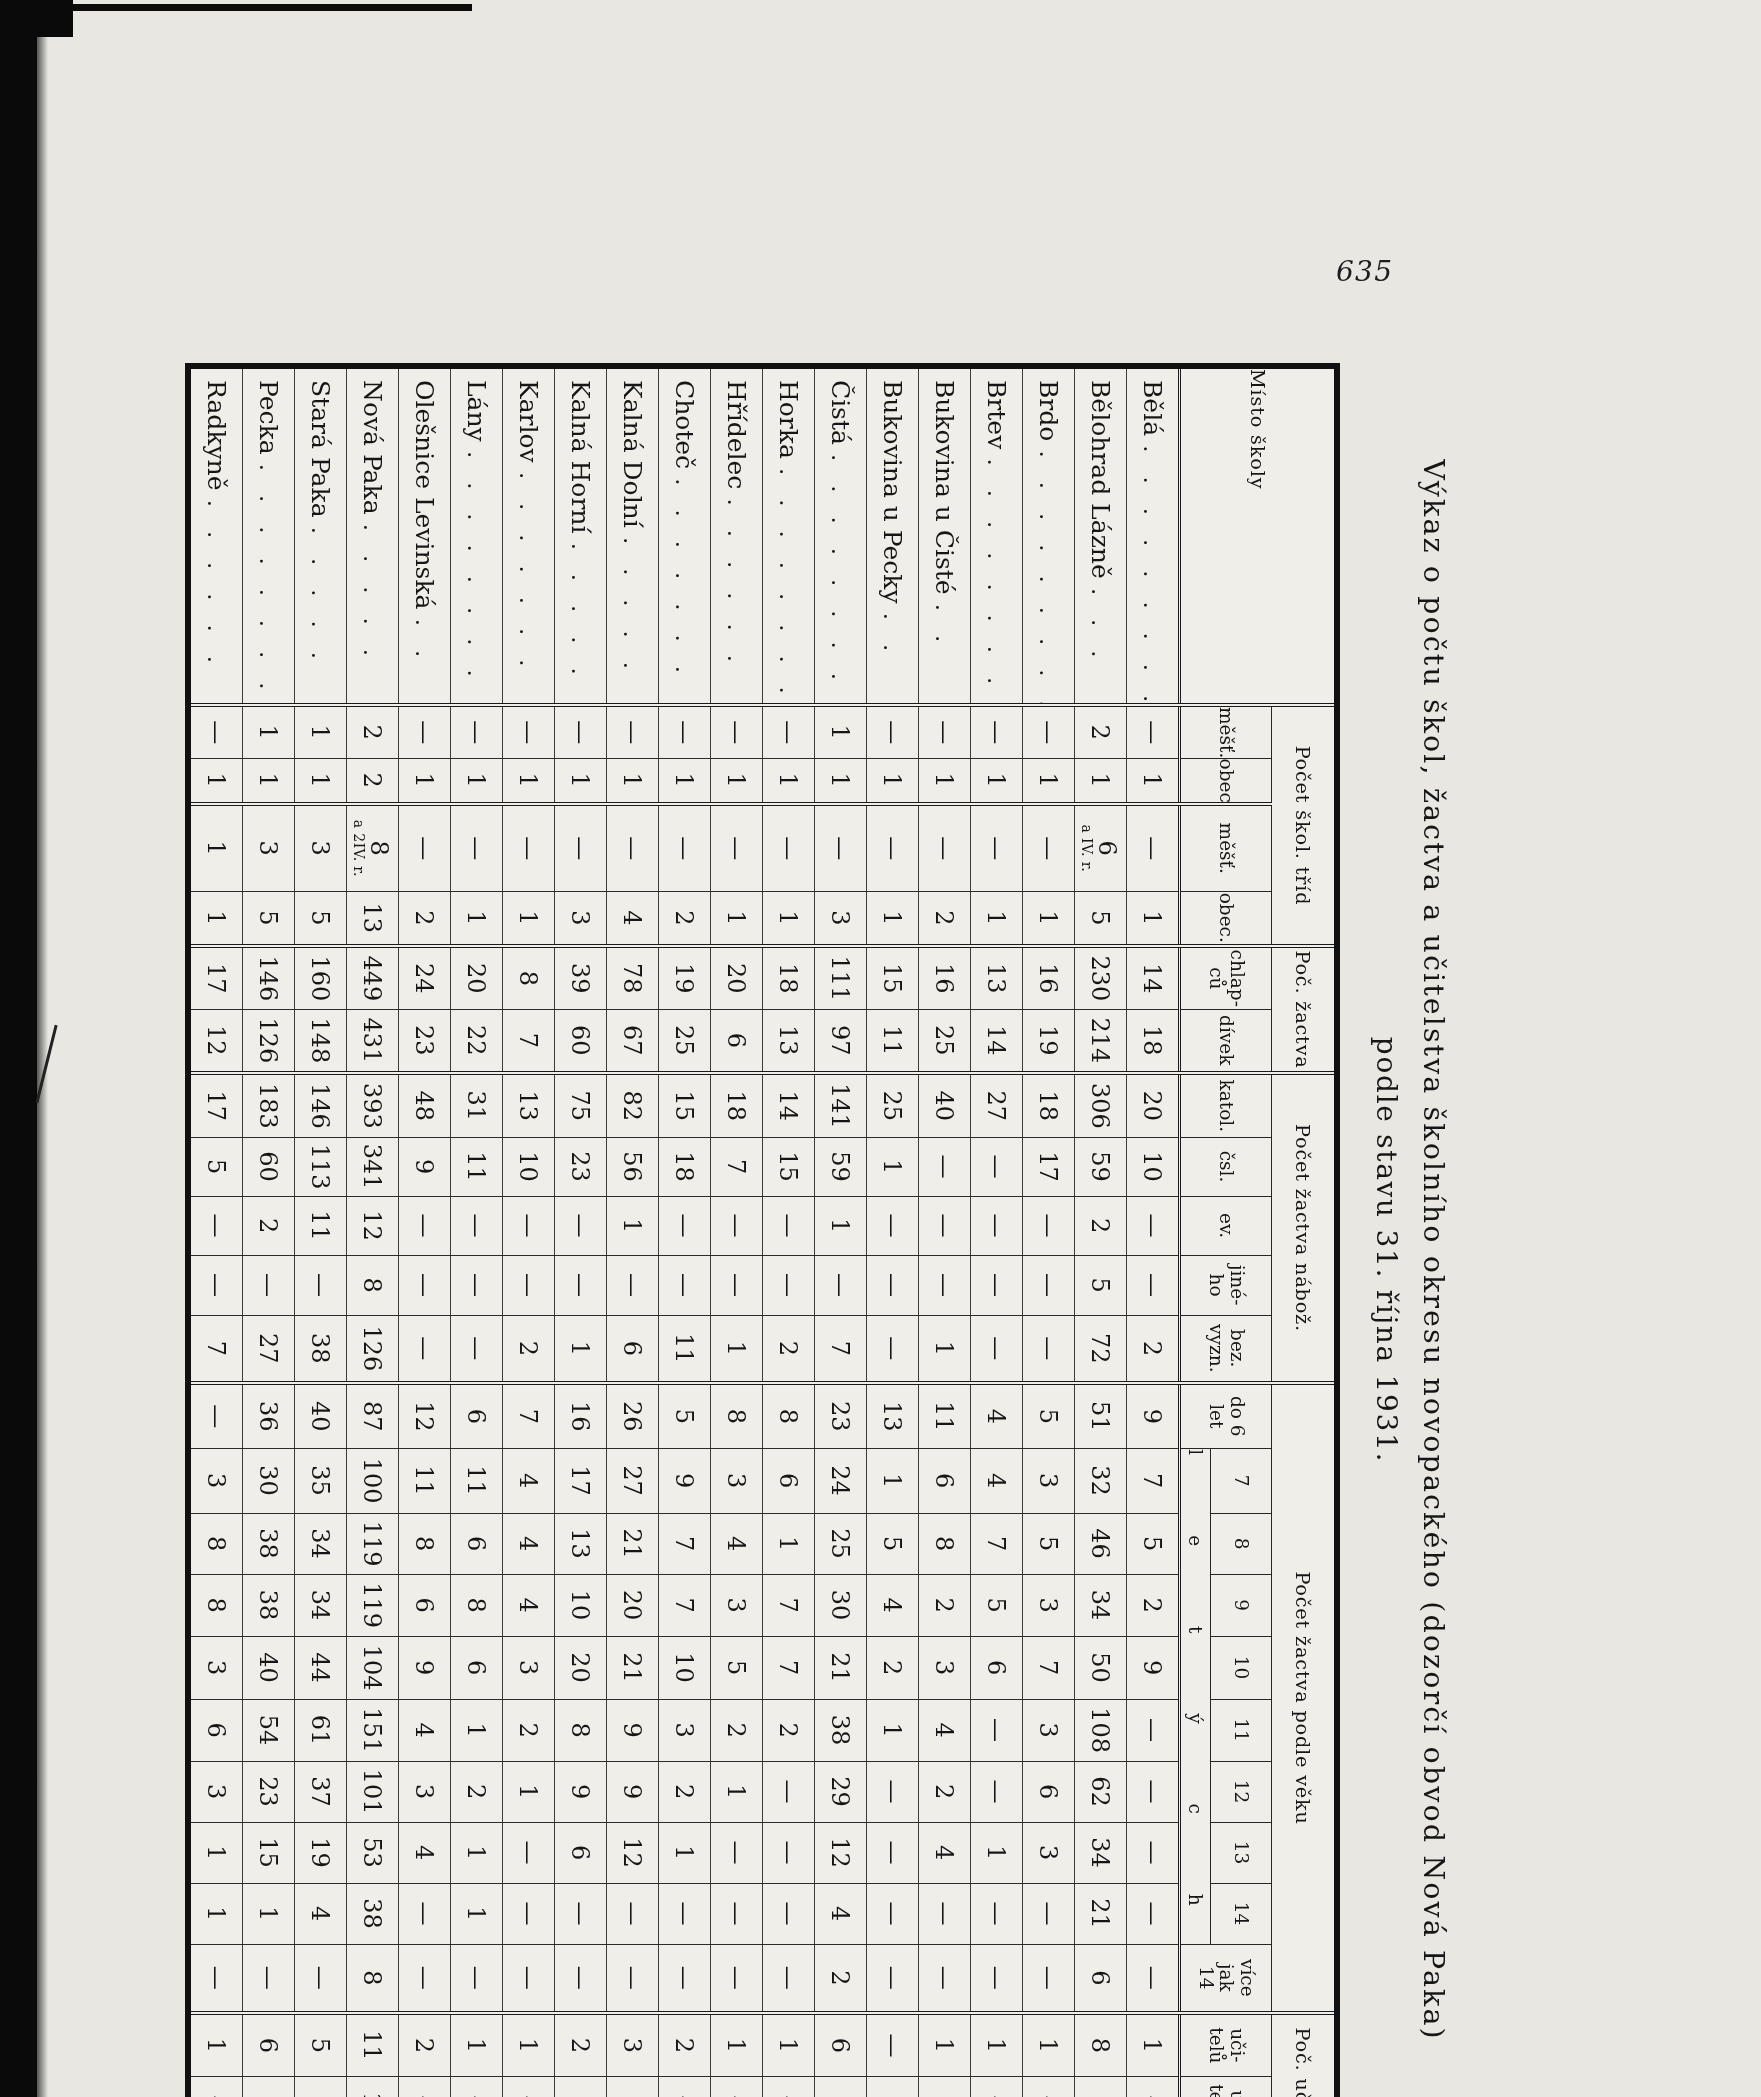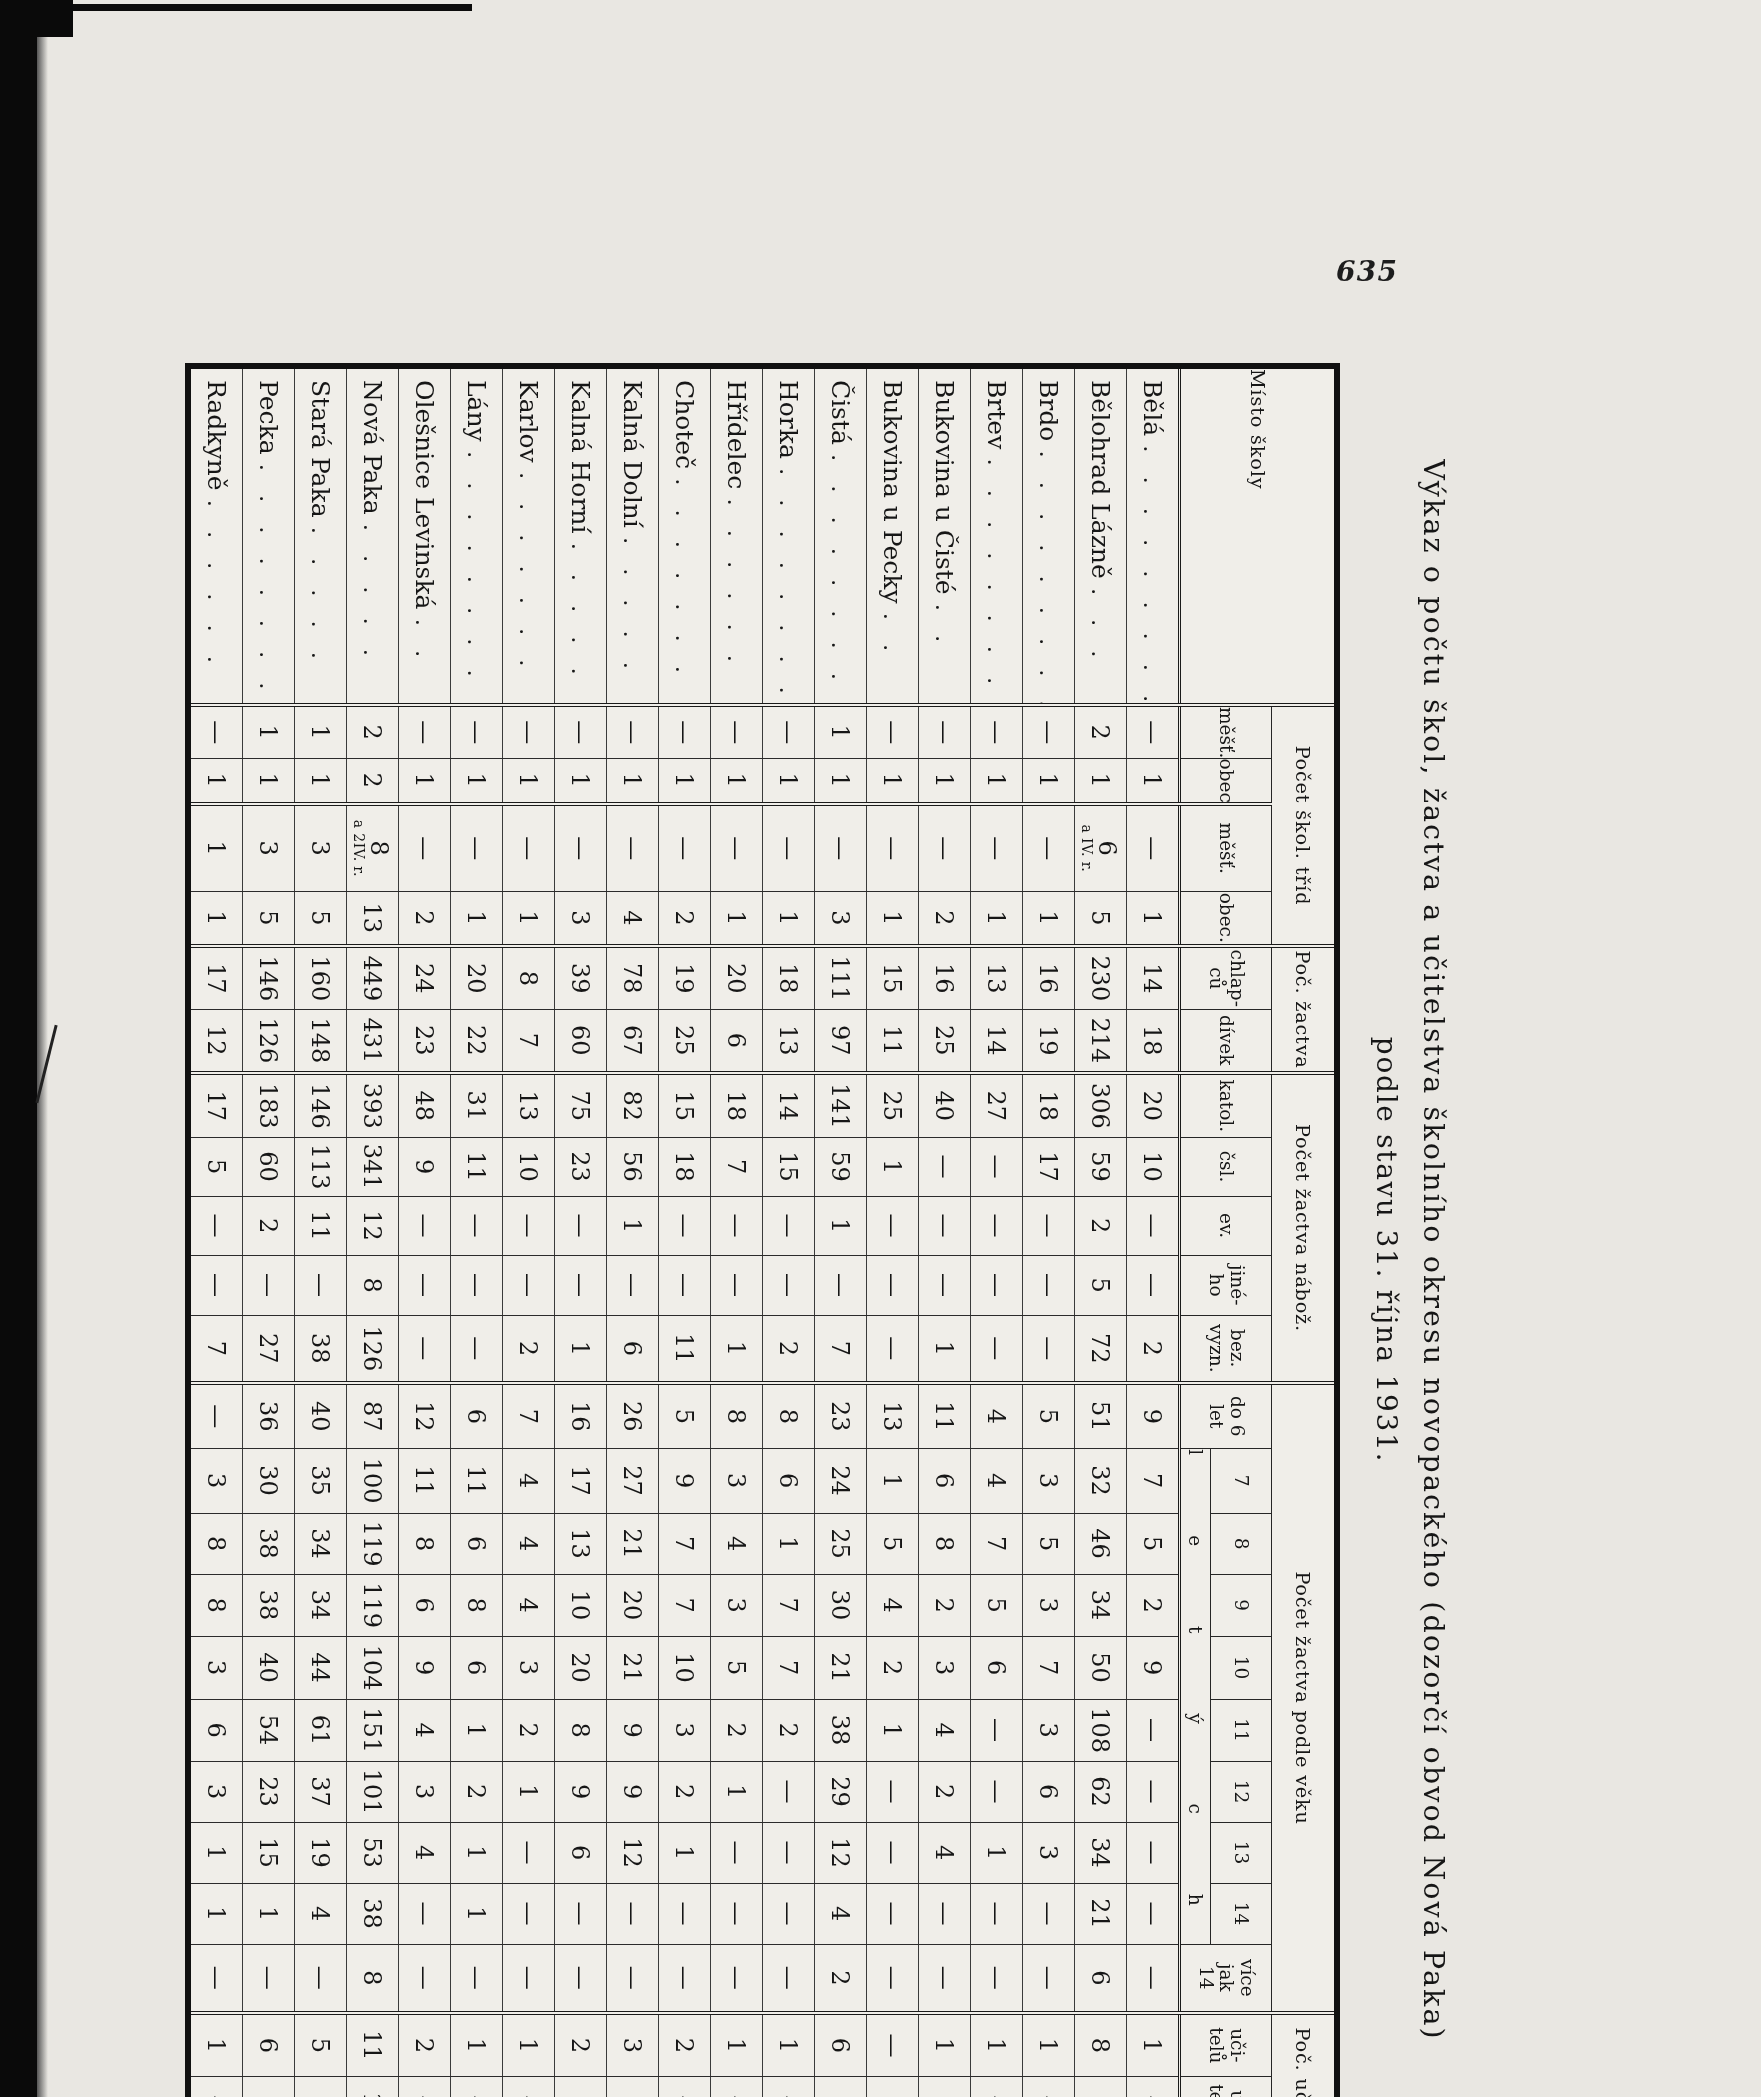--- a/index.html
+++ b/index.html
@@ -10,21 +10,21 @@
     color:#161616;
   }
   
   .binding-strip{position:absolute;left:0;top:0;width:37px;height:2435px;background:#0a0a0a;}
   .binding-soft{position:absolute;left:37px;top:0;width:11px;height:2435px;background:linear-gradient(90deg,#555,rgba(233,231,226,0));}
   .corner-tl{position:absolute;left:0;top:0;width:73px;height:37px;background:#0a0a0a;}
   .top-bar{position:absolute;left:73px;top:4.2px;width:399px;height:6.7px;background:#0c0c0c;}
   .crease{position:absolute;left:45px;top:1024px;width:2.9px;height:80px;background:#222;transform:rotate(14deg);}
   .page-number{
     position:absolute;left:1336px;top:255px;
-    font-size:28px;font-style:italic;letter-spacing:1.3px;color:#1d1d1d;font-weight:bold;
+    font-size:28px;font-style:italic;letter-spacing:1.3px;color:#1d1d1d;
   }
   
   .sheet{
     position:absolute;left:206px;top:363px;
     width:1774px;height:1256px;
     transform:translate(1256px,0) rotate(90deg);
     transform-origin:0 0;
   }
   .title-block{height:122px;text-align:center;}
   .title-line1{padding-top:11.7px;font-size:28.5px;letter-spacing:2.1px;white-space:nowrap;}

